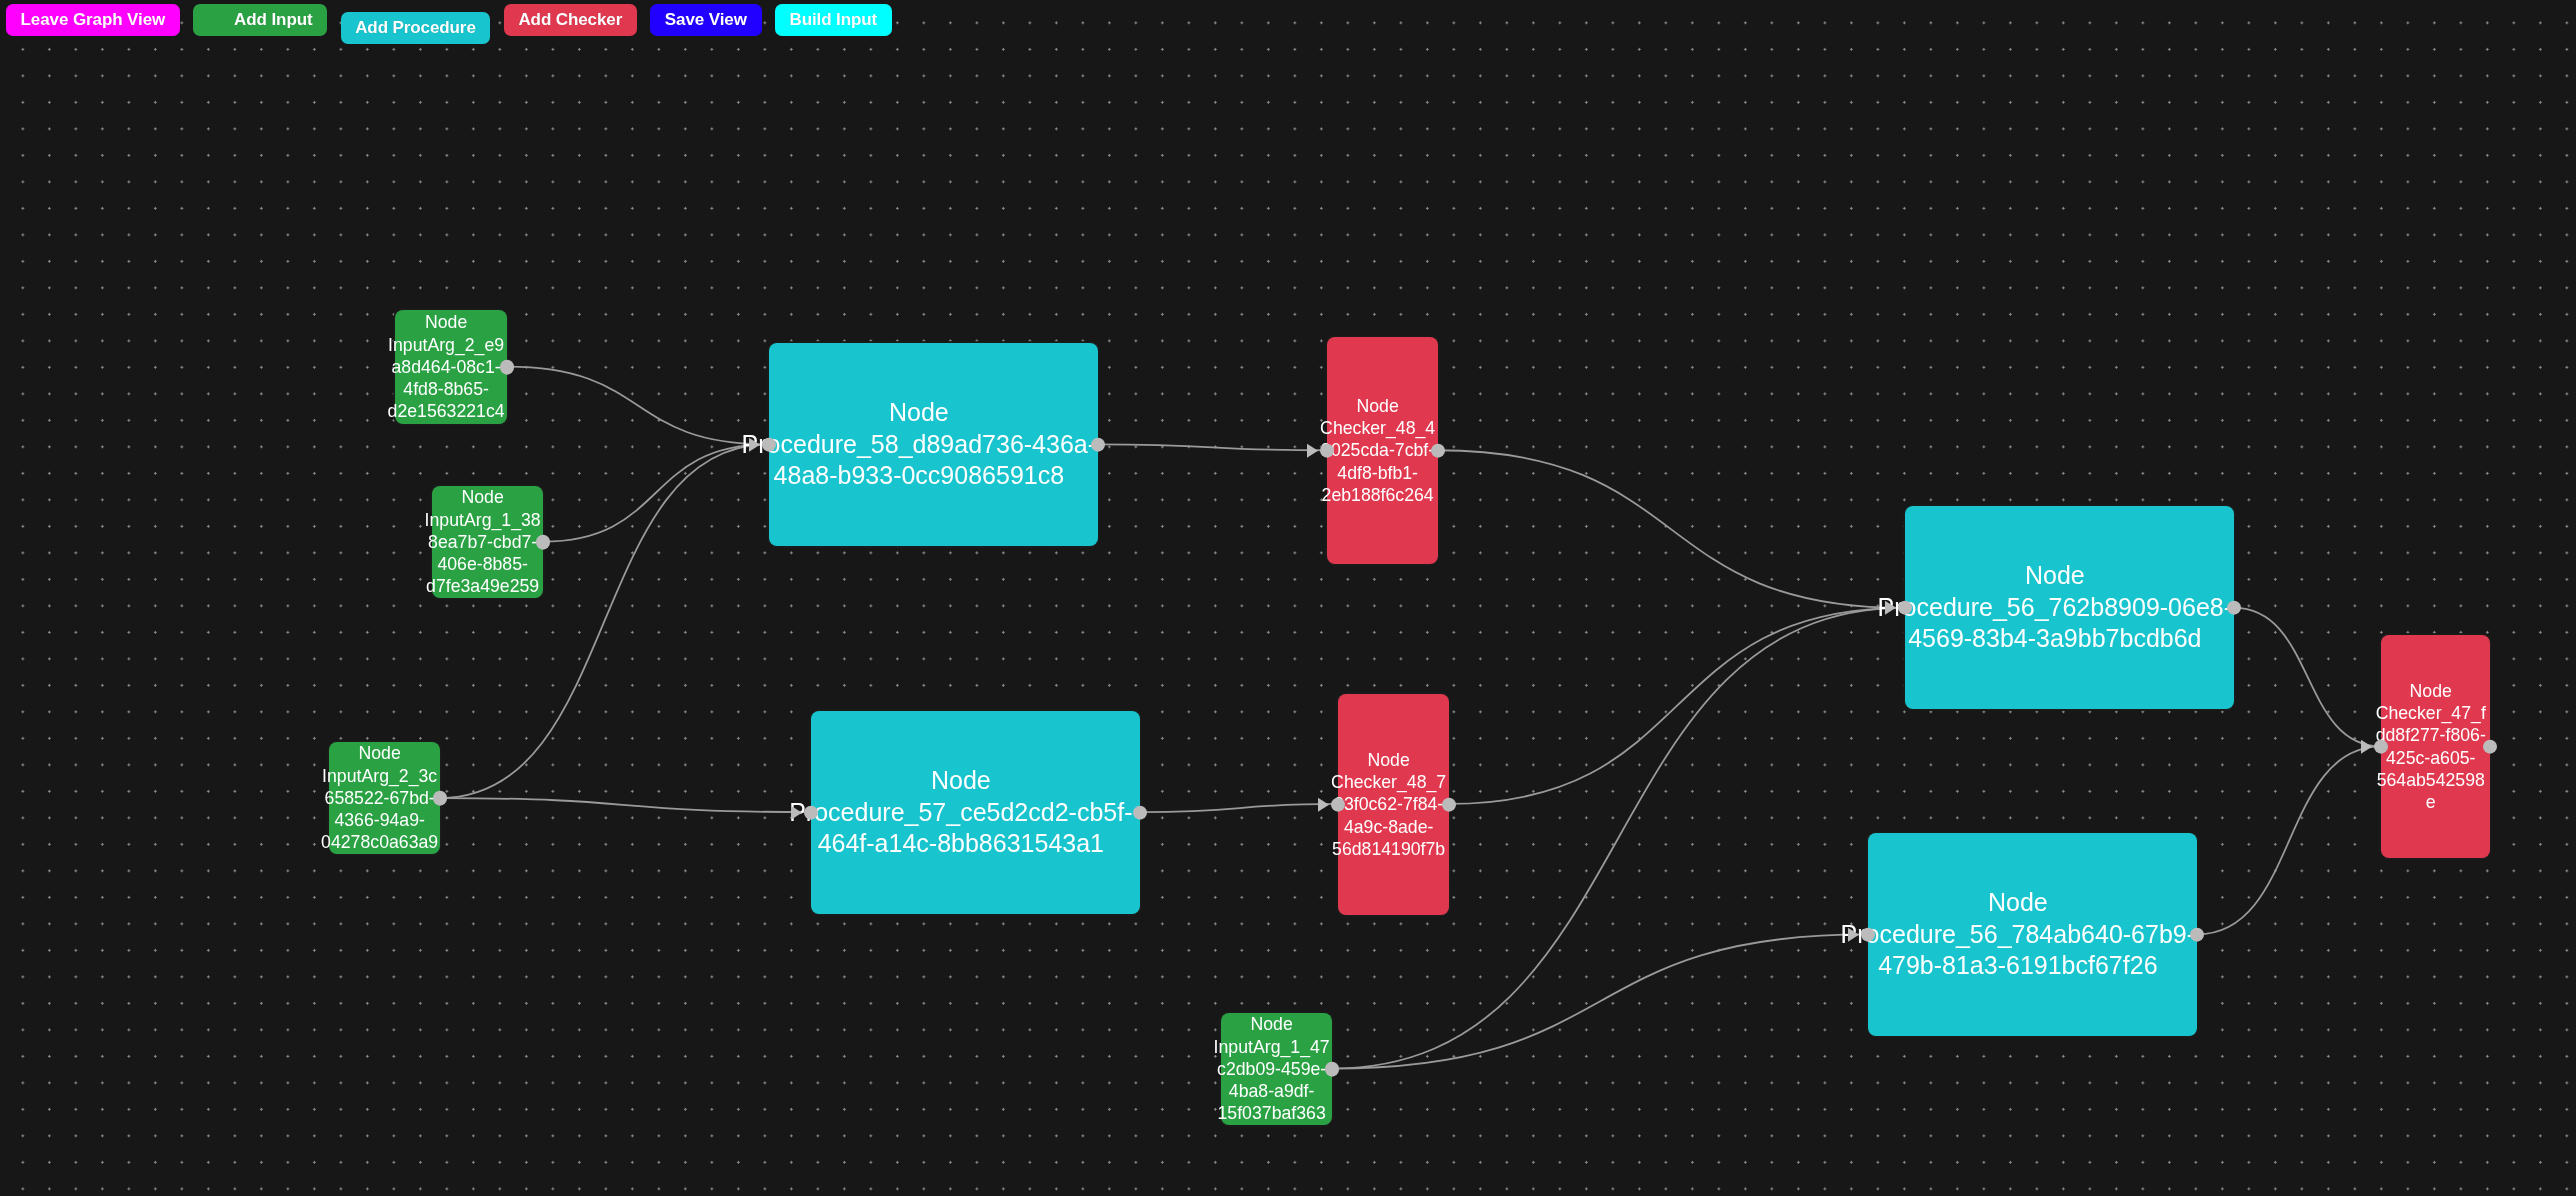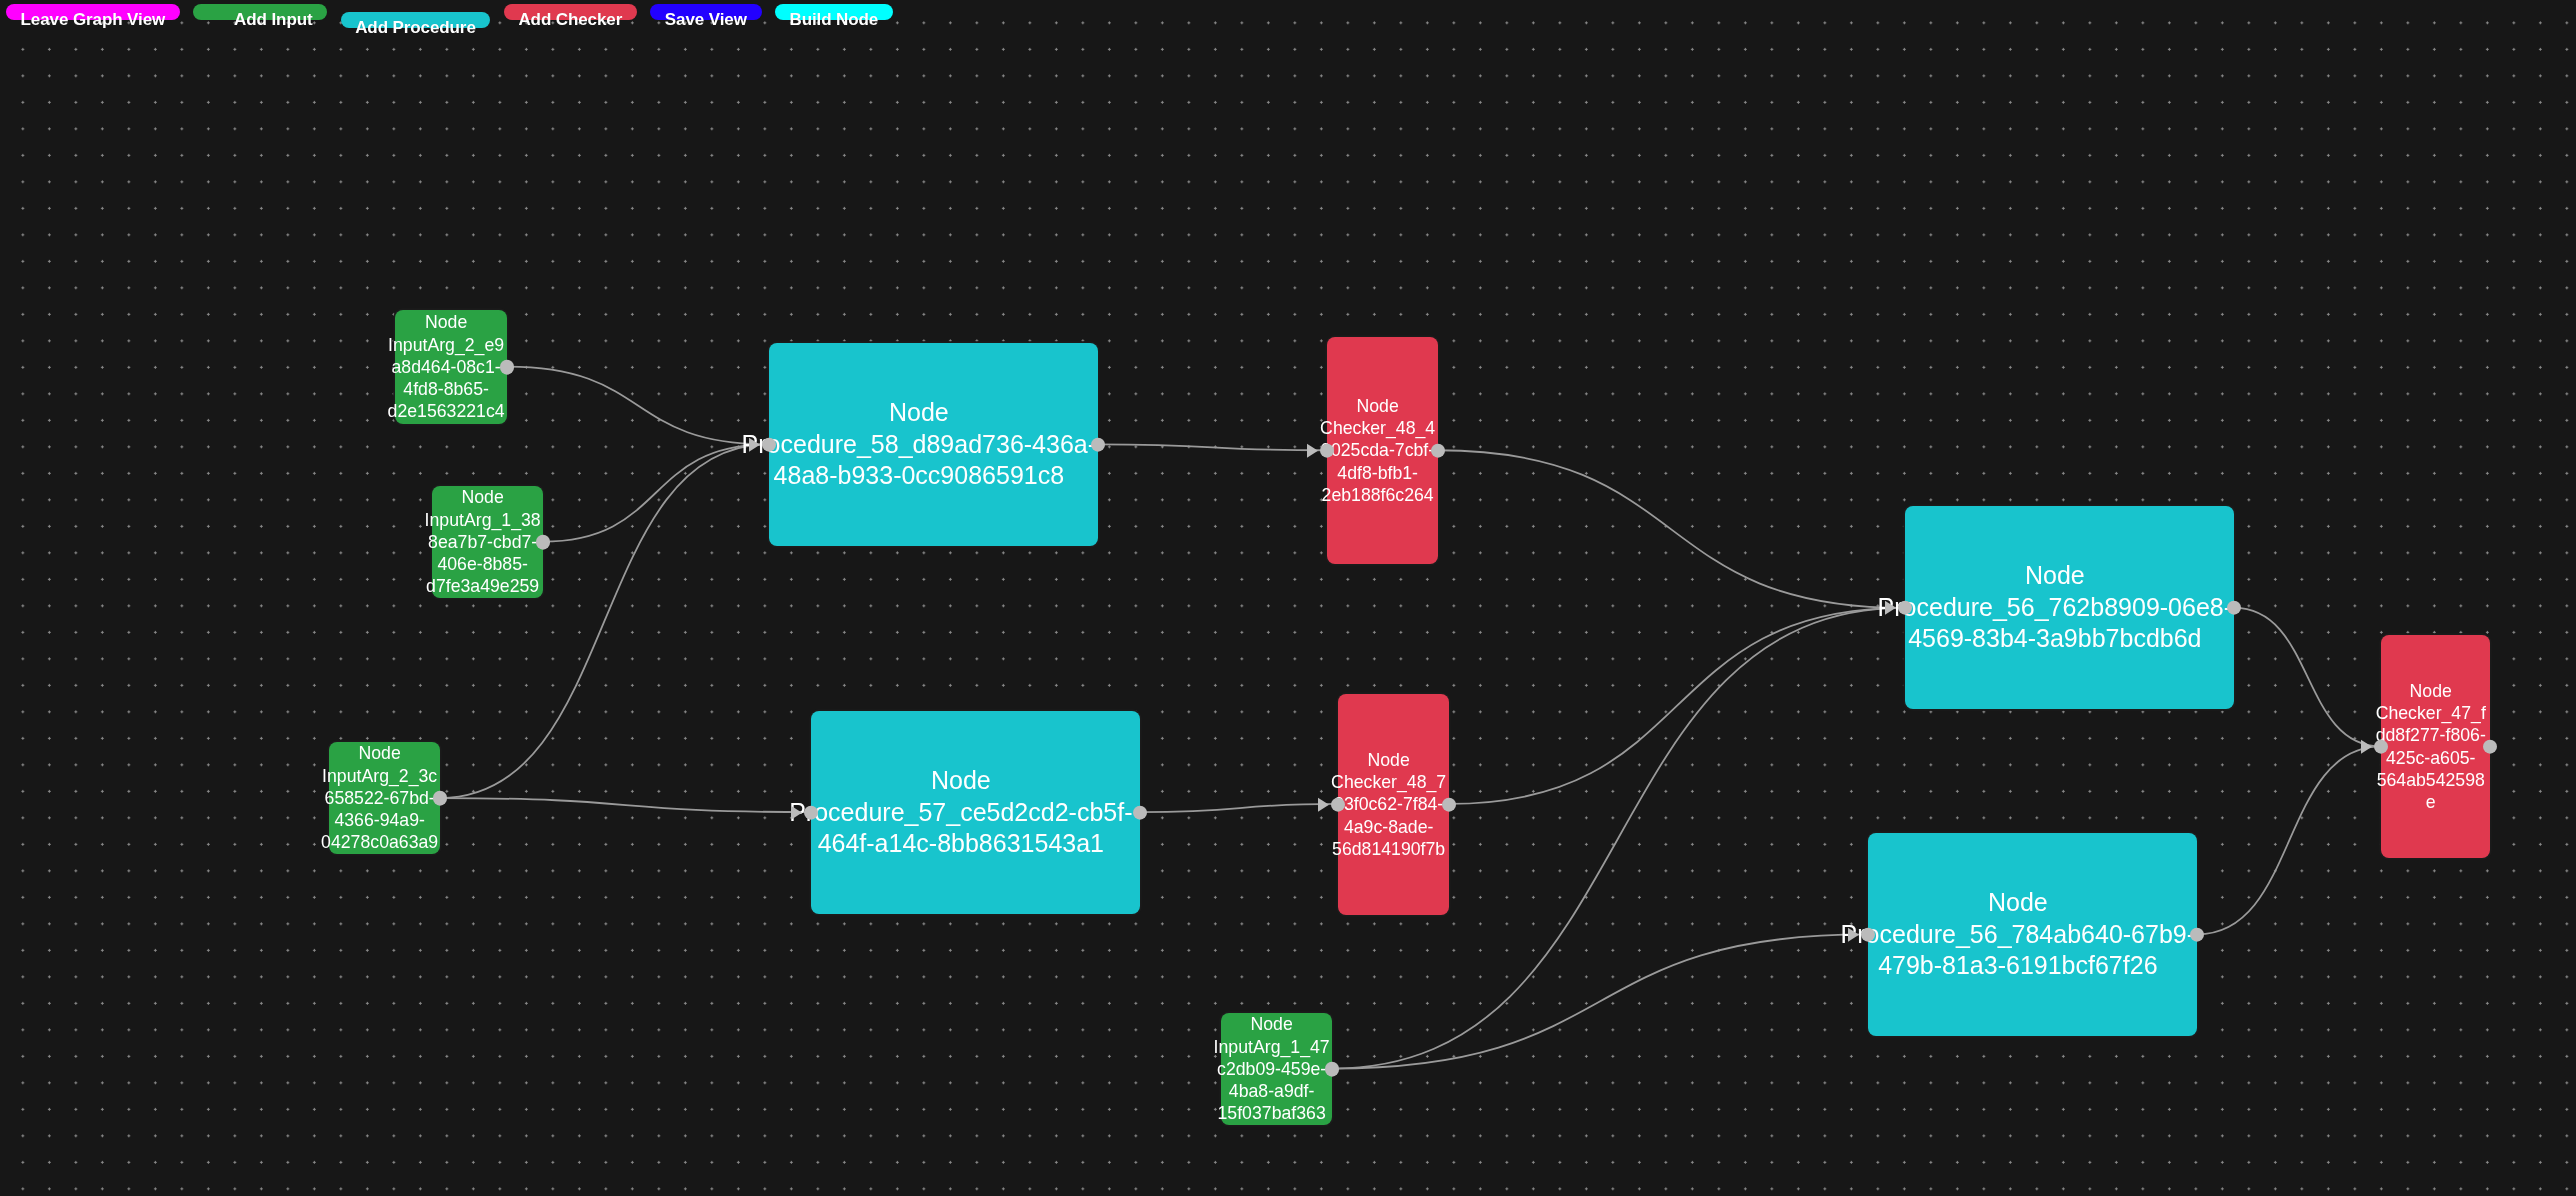--- a/index.html
+++ b/index.html
@@ -25,28 +25,28 @@
   
   #toolbar {
     position: absolute;
     top: 4.4px; left: 5.9px;
     display: flex;
     gap: 13.3px;
     z-index: 50;
   }
   .tb-btn {
     border: none;
-    border-radius: 12px;
+    border-radius: 7px;
     color: #ffffff;
     font-family: "Liberation Sans", sans-serif;
     font-weight: bold;
     font-size: 17px;
     letter-spacing: -0.1px;
     padding: 6.6px 14.7px 8px 14.7px;
-    height: 16px;
+    height: 32px;
     line-height: 17.7px;
     cursor: pointer;
     white-space: nowrap;
     text-shadow: 0 0 0.7px rgba(0,0,0,.25);
   }
 
   
   #edges {
     position: absolute;
     top: 0; left: 0;
@@ -116,21 +116,21 @@
 <body>
 
 <div id="canvas">
 
   <div id="toolbar">
       <button class="tb-btn" style="background: rgb(255, 0, 255);">Leave Graph View</button>
       <button class="tb-btn" style="background: rgb(42, 162, 68); padding-left: 41px;">Add Input</button>
       <button class="tb-btn" style="background: rgb(24, 196, 205); margin-top: 8px;">Add Procedure</button>
       <button class="tb-btn" style="background: rgb(224, 57, 79);">Add Checker</button>
       <button class="tb-btn" style="background: rgb(34, 0, 255);">Save View</button>
-      <button class="tb-btn" style="background: rgb(0, 255, 255);">Build Node</button>
+      <button class="tb-btn" style="background: rgb(0, 255, 255);">Build Input</button>
     </div>
 
   <svg id="edges" viewBox="0 0 3495 1623" preserveAspectRatio="none">
       <path d="M 688,497.5 C 883.25,497.5 847.75,603 1043,603" class="edge-path"></path>
       <path d="M 736,735 C 904.85,735 874.15,603 1043,603" class="edge-path"></path>
       <path d="M 597,1083 C 842.3,1083 797.7,603 1043,603" class="edge-path"></path>
       <path d="M 597,1083 C 874.2,1083 823.8,1102 1101,1102" class="edge-path"></path>
       <path d="M 1490,603 C 1660.5,603 1629.5,611 1800,611" class="edge-path"></path>
       <path d="M 1548,1102 C 1695.4,1102 1668.6,1091 1816,1091" class="edge-path"></path>
       <path d="M 1950,611 C 2298.7,611 2235.3,825 2584,825" class="edge-path"></path>

